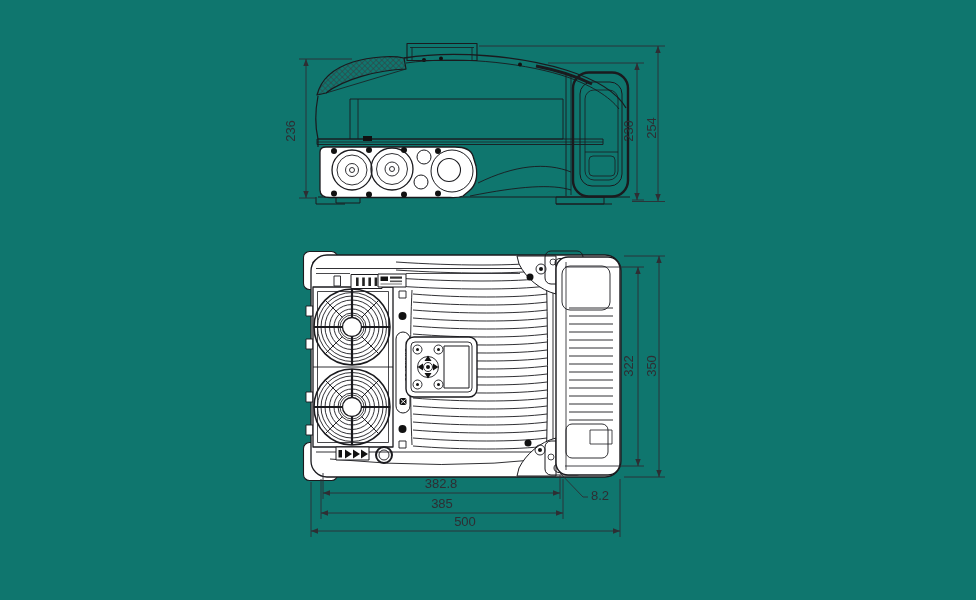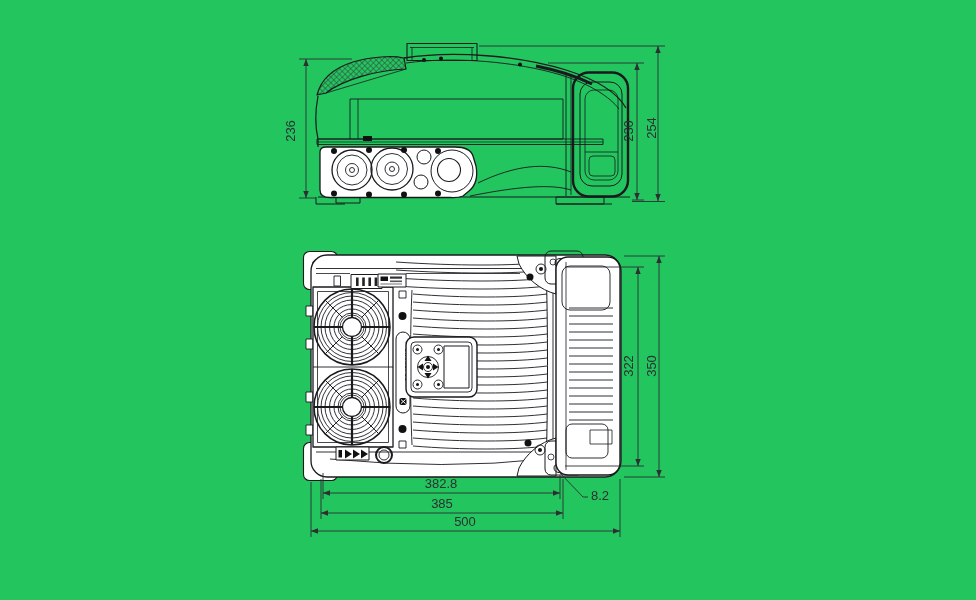--- a/index.html
+++ b/index.html
@@ -1,17 +1,17 @@
 <!DOCTYPE html>
 <html><head>
 <meta charset="utf-8">
 <style>
   html,body{margin:0;padding:0;background:#fff;}
   .stage{
-    position:relative;width:976px;height:600px;background:#22c55e;overflow:hidden;
+    position:relative;width:976px;height:600px;background:#0f766e;overflow:hidden;
     font-family:"Liberation Sans",sans-serif;
     text-decoration:underline;
   }
   svg{position:absolute;inset:0;}
   svg text{
     font-family:"Liberation Sans",sans-serif;
     font-size:13px;
     fill:#2e2e33;
   }
   .brand-text{

